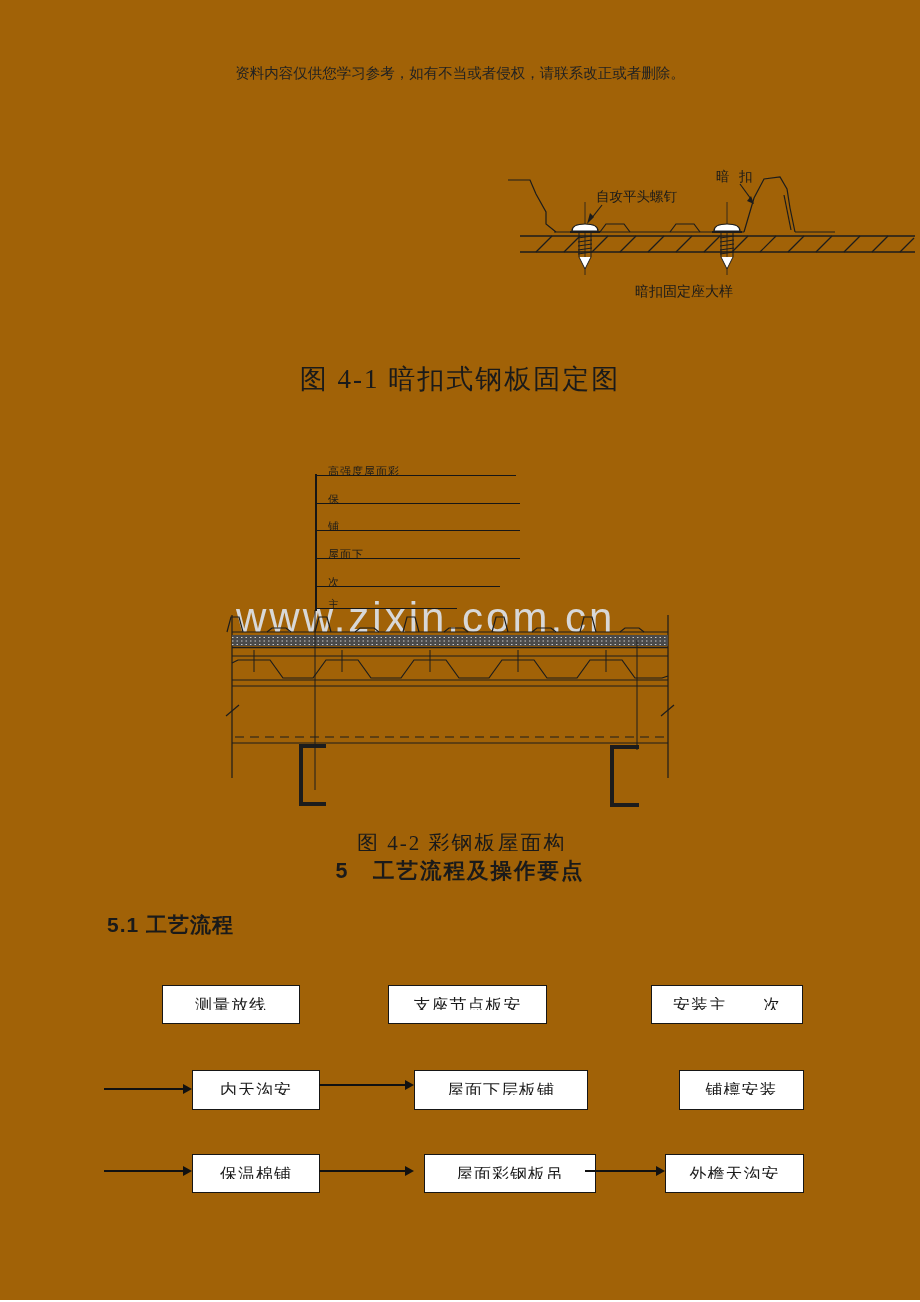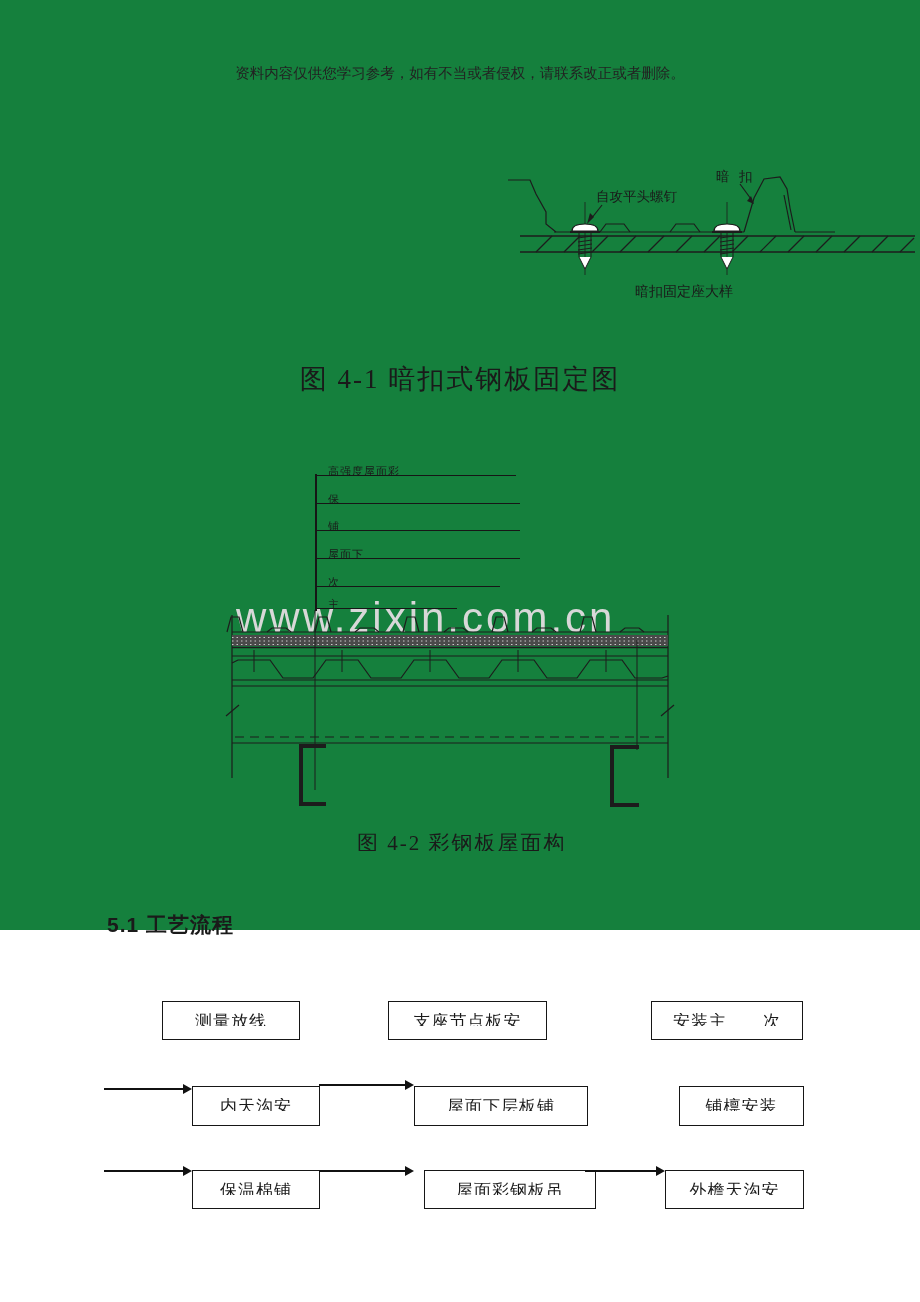--- a/index.html
+++ b/index.html
@@ -1,36 +1,36 @@
 <!DOCTYPE html>
 <html><head>
 <meta charset="utf-8">
 <style>
   html,body{margin:0;padding:0;}
   body{width:920px;height:1302px;background:#ffffff;position:relative;overflow:hidden;
        font-family:"Liberation Serif", serif;color:#1a1a1a;}
-  #page{position:absolute;left:0;top:0;width:920px;height:930px;background:#15803d;}
+  #page{position:absolute;left:0;top:0;width:920px;height:1300px;background:#a16207;}
   .abs{position:absolute;}
   .disclaimer{left:0;top:64px;width:920px;text-align:center;font-size:14.5px;color:#222;}
   .fig1svg{left:490px;top:150px;}
   .fig1cap{left:0;top:361px;width:920px;text-align:center;font-size:27px;letter-spacing:2px;}
   .watermark{left:236px;top:594px;font-family:"Liberation Sans",sans-serif;font-size:42px;
              color:#d8d8d8;letter-spacing:3px;z-index:0;}
   .callout{position:absolute;left:315px;height:12px;border-bottom:1.5px solid #161616;z-index:2;}
   .ctxt{display:block;height:12px;overflow:hidden;font-size:11px;line-height:17px;
         padding-left:13px;letter-spacing:1px;white-space:nowrap;}
   .callout-vline{left:315px;top:474px;width:1.5px;height:137px;background:#161616;z-index:2;}
   .fig2svg{left:225px;top:610px;z-index:1;}
   .fig2cap{left:357px;top:833px;height:18px;overflow:hidden;font-size:21px;line-height:21px;
            letter-spacing:2px;white-space:nowrap;}
   .h5{left:0;top:856px;width:920px;text-align:center;font-family:"Liberation Sans",sans-serif;
       font-weight:bold;font-size:21.5px;letter-spacing:2px;}
   .h51{left:107px;top:911px;font-family:"Liberation Sans",sans-serif;font-weight:bold;
        font-size:21px;letter-spacing:1px;}
-  .fbox{position:absolute;border:1.4px solid #161616;background:#fff;margin-top:16px;}
+  .fbox{position:absolute;border:1.4px solid #161616;background:#fff;}
   .ftxt{position:absolute;left:0;right:0;top:11px;height:13px;overflow:hidden;text-align:center;
         font-size:17px;line-height:18px;letter-spacing:1px;white-space:nowrap;}
   .arrow{position:absolute;height:10px;display:flex;align-items:center;}
   .shaft{flex:1;height:2px;background:#111;}
   .ahead{width:0;height:0;border-top:5px solid transparent;border-bottom:5px solid transparent;
          border-left:9px solid #111;}
   svg{overflow:visible;}
   svg text{font-family:"Liberation Serif",serif;fill:#1a1a1a;}
 </style>
 </head>
@@ -178,20 +178,21 @@
       <line x1="7" y1="133" x2="443" y2="133" stroke-width="1"></line>
     </g>
     <path d="M 101 136 L 76 136 L 76 194 L 101 194" stroke-width="4"></path>
     <path d="M 414 137 L 387 137 L 387 195 L 414 195" stroke-width="4"></path>
   </svg>
 
   <div class="abs fig2cap">
     <span>图 4-2  彩钢板屋面构</span>
   </div>
 
+  <div class="abs h5">5　工艺流程及操作要点</div>
   <div class="abs h51">5.1  工艺流程</div>
 
   <div class="fbox" style="left:162px;top:985px;width:136px;height:37px">
     <span class="ftxt">测量放线</span>
     </div>
   <div class="fbox" style="left:651px;top:985px;width:150px;height:37px">
     <span class="ftxt">安装主　　次</span>
     </div>
   <div class="fbox" style="left:388px;top:985px;width:157px;height:37px">
     <span class="ftxt">支座节点板安</span>

